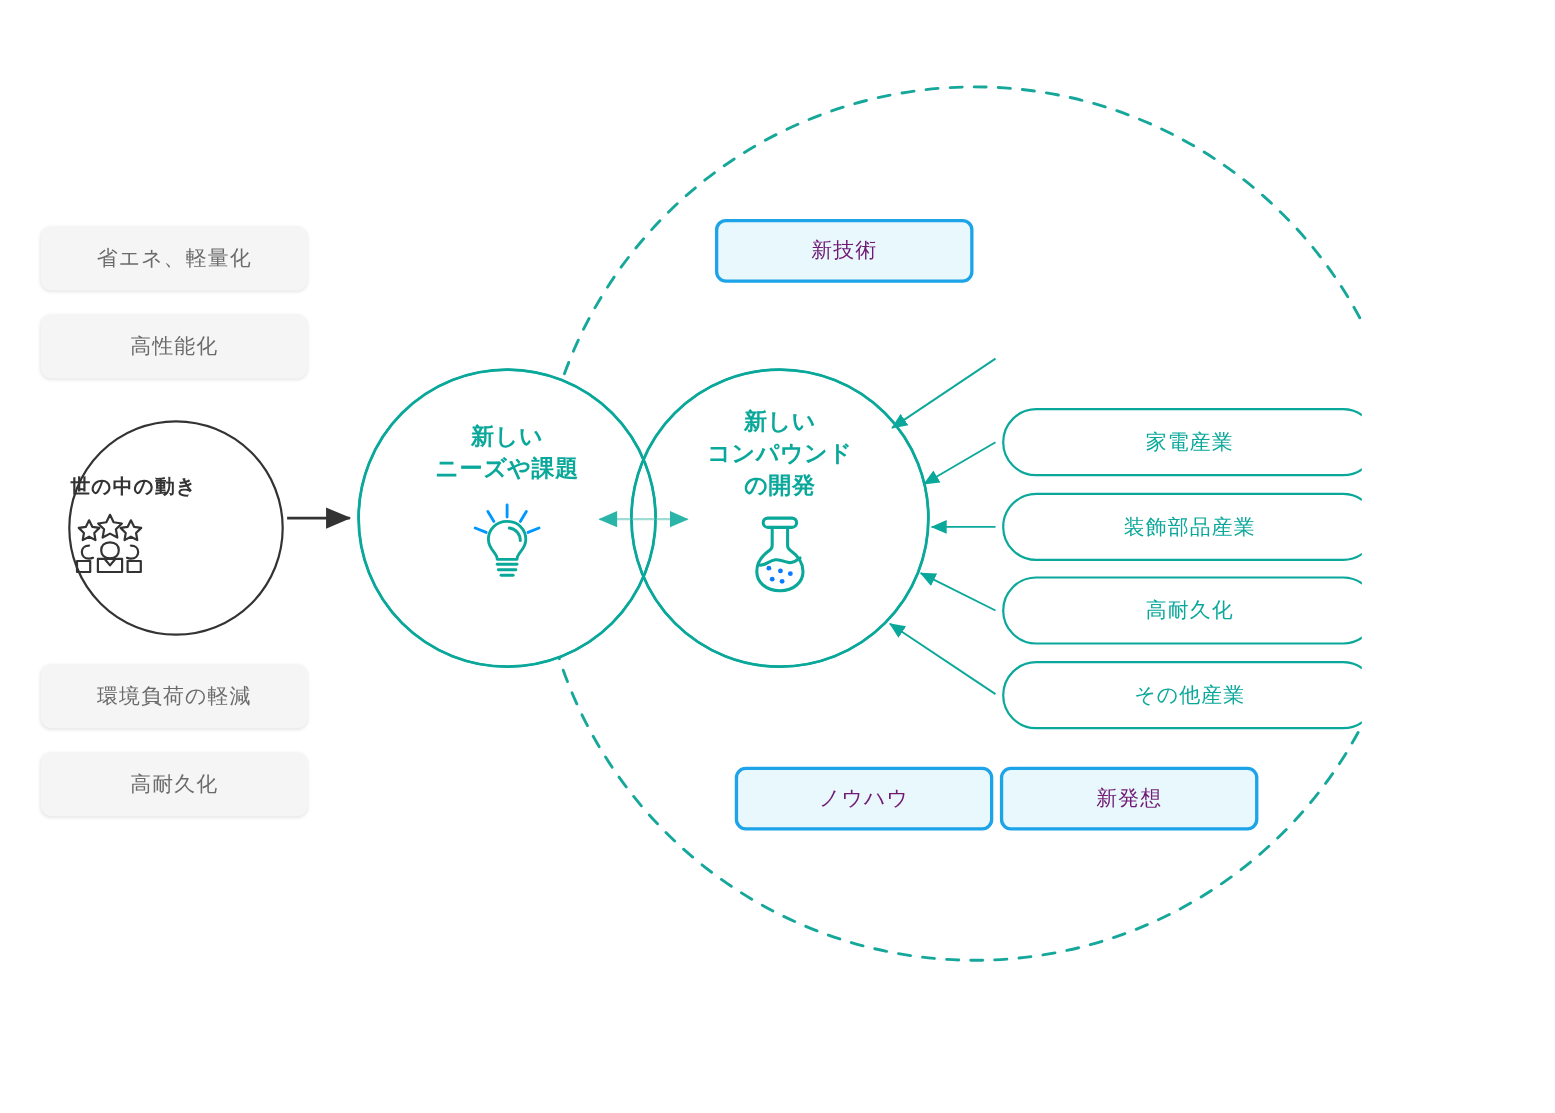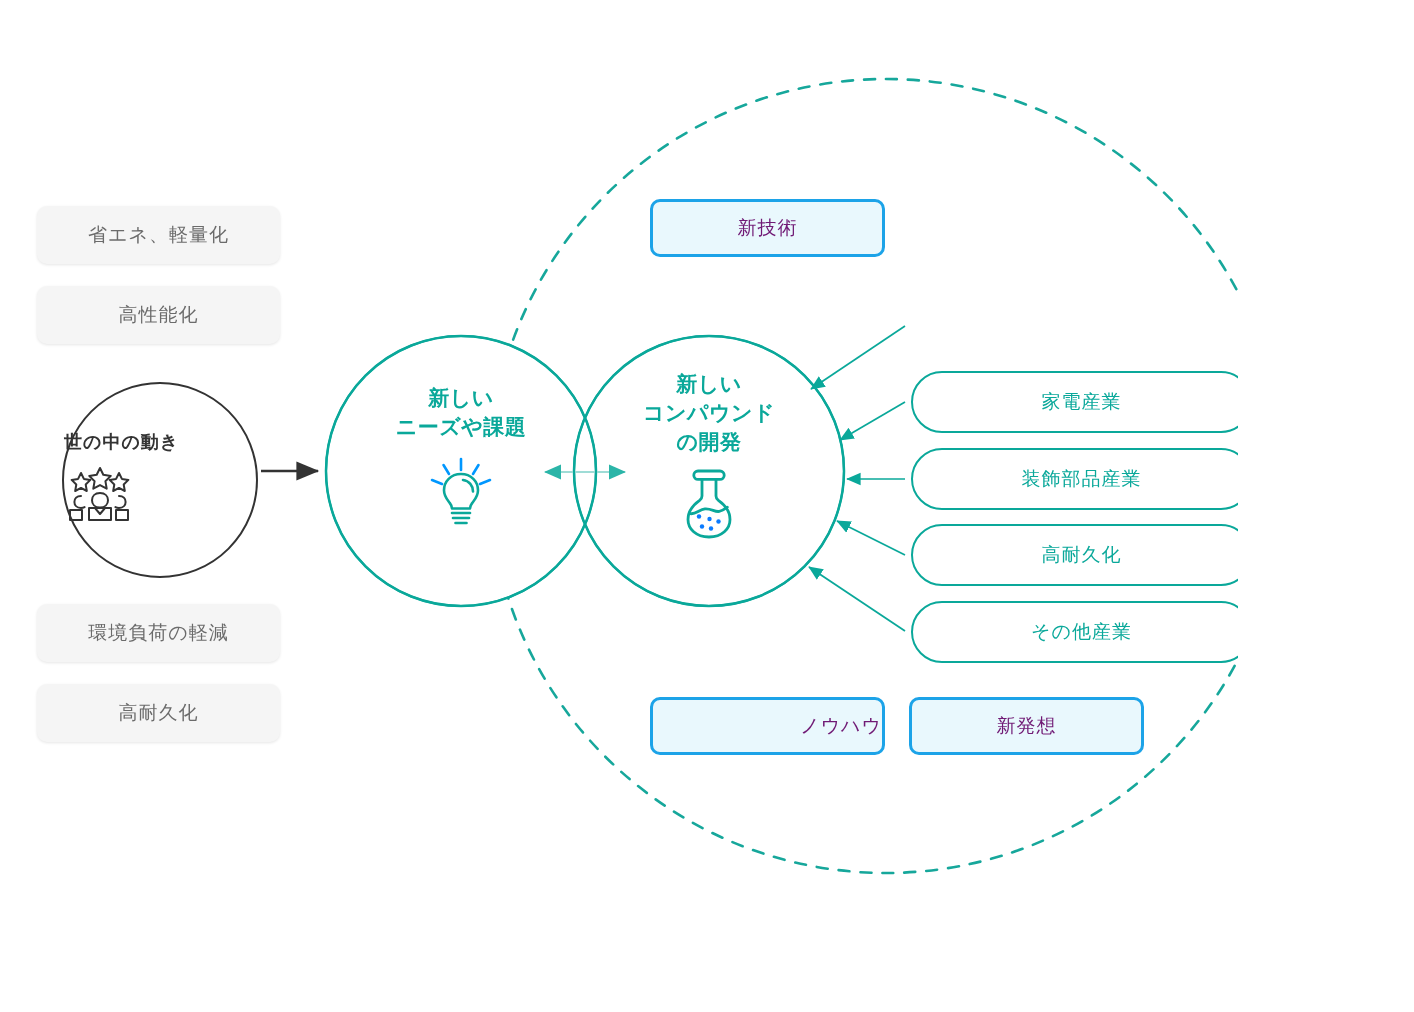--- a/index.html
+++ b/index.html
@@ -113,21 +113,21 @@
     border: 3px solid #1ca3e8;
     display: flex;
     align-items: center;
     justify-content: center;
     color: #701a75;
     font-size: 19px;
     letter-spacing: 1px;
   }
   #blue-0 { left: 650px; top: 199px; }
   #blue-1 { left: 909px; top: 199px; }
-  #blue-2 { left: 650px; top: 697px; justify-content: flex-end; }
+  #blue-2 { left: 668px; top: 697px; }
   #blue-3 { left: 909px; top: 697px; }
 
   
   .industry-pill {
     position: absolute;
     box-sizing: border-box;
     width: 341px;
     height: 62px;
     border-radius: 31px;
     background: #ffffff;

